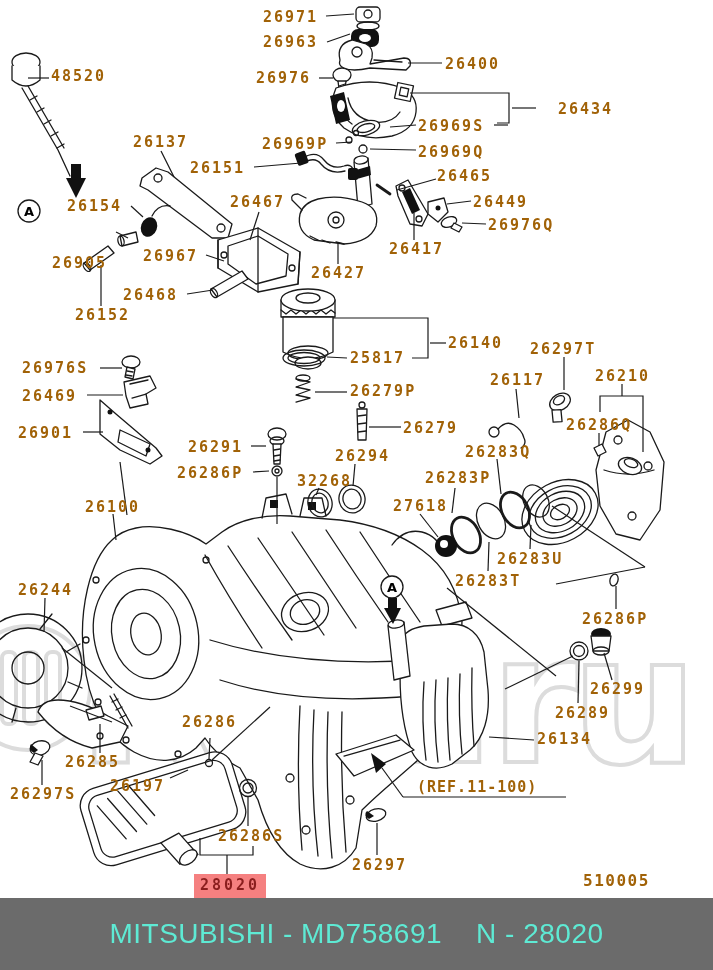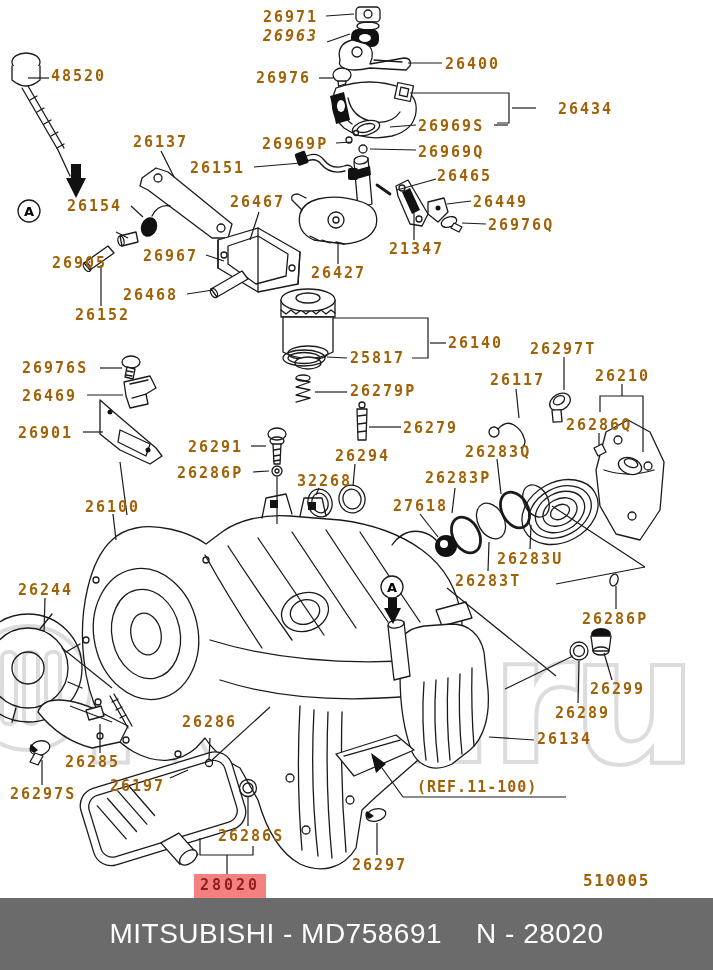--- a/index.html
+++ b/index.html
@@ -15,21 +15,21 @@
   
   .part-label{position:absolute;font:700 15px/1.1 "DejaVu Sans Mono",monospace;
               letter-spacing:2px;color:#a16207;white-space:nowrap;}
   .part-label.sheet{font-size:16px;letter-spacing:1.5px;}
   .part-label.ref{font-size:15px;letter-spacing:1px;}
   .part-label.highlight{background:#f58080;color:#8b1e1e;padding:3px 6px 4px;letter-spacing:3px;}
   .circled-a{font:700 13px "DejaVu Sans",sans-serif;}
   
   .footer{position:absolute;left:0;top:898px;width:713px;height:72px;background:#6b6b6b;
           display:flex;align-items:center;justify-content:center;gap:34px;}
-  .footer span{color:#ffffff;font:400 28px "Liberation Sans",sans-serif;letter-spacing:0.5px;}
+  .footer span{color:#5eead4;font:400 28px "Liberation Sans",sans-serif;letter-spacing:0.5px;}
 </style>
 </head>
 <body>
 
 <div class="canvas">
 
   <svg width="713" height="898">
     <circle class="wm" cx="28" cy="688" r="62"></circle>
     <rect class="wm" x="2" y="652" width="14" height="72" rx="6"></rect>
     <rect class="wm" x="24" y="652" width="14" height="72" rx="6"></rect>
@@ -456,36 +456,36 @@
       <polyline points="410,93 509,93 509,123 497,123" fill="none" stroke="#1a1a1a" stroke-width="1.2"></polyline>
       <polyline points="333,318 428,318 428,358 412,358" fill="none" stroke="#1a1a1a" stroke-width="1.2"></polyline>
       <polyline points="600,412 600,396 643,396 643,452" fill="none" stroke="#1a1a1a" stroke-width="1.2"></polyline>
       <polyline points="622,384 622,396" fill="none" stroke="#1a1a1a" stroke-width="1.2"></polyline>
       <polyline points="200,838 200,855 253,855 253,846" fill="none" stroke="#1a1a1a" stroke-width="1.2"></polyline>
       <polyline points="227,855 227,874" fill="none" stroke="#1a1a1a" stroke-width="1.2"></polyline>
     </svg>
 
   <div id="labels-layer">
       <div class="part-label" style="left: 263px; top: 9px;">26971</div>
-      <div class="part-label" style="left: 263px; top: 28px; font-style: italic;">26963</div>
+      <div class="part-label" style="left: 263px; top: 34px;">26963</div>
       <div class="part-label" style="left: 51px; top: 68px;">48520</div>
       <div class="part-label" style="left: 256px; top: 70px;">26976</div>
       <div class="part-label" style="left: 445px; top: 56px;">26400</div>
       <div class="part-label" style="left: 538px; top: 101px; margin-left: 20px;">26434</div>
       <div class="part-label" style="left: 418px; top: 118px;">26969S</div>
       <div class="part-label" style="left: 262px; top: 136px;">26969P</div>
       <div class="part-label" style="left: 418px; top: 144px;">26969Q</div>
       <div class="part-label" style="left: 133px; top: 134px; text-align: center;">26137</div>
       <div class="part-label" style="left: 190px; top: 160px;">26151</div>
       <div class="part-label" style="left: 67px; top: 198px;">26154</div>
       <div class="part-label" style="left: 52px; top: 225px; margin-top: 30px;">26905</div>
       <div class="part-label" style="left: 143px; top: 248px;">26967</div>
       <div class="part-label" style="left: 230px; top: 194px;">26467</div>
       <div class="part-label" style="left: 311px; top: 265px;">26427</div>
-      <div class="part-label" style="left: 389px; top: 241px;">21347</div>
+      <div class="part-label" style="left: 389px; top: 241px;">26417</div>
       <div class="part-label" style="left: 437px; top: 168px;">26465</div>
       <div class="part-label" style="left: 473px; top: 194px;">26449</div>
       <div class="part-label" style="left: 488px; top: 217px;">26976Q</div>
       <div class="part-label" style="left: 123px; top: 287px;">26468</div>
       <div class="part-label" style="left: 75px; top: 307px;">26152</div>
       <div class="part-label" style="left: 22px; top: 360px;">26976S</div>
       <div class="part-label" style="left: 22px; top: 388px;">26469</div>
       <div class="part-label" style="left: 18px; top: 425px;">26901</div>
       <div class="part-label" style="left: 188px; top: 439px;">26291</div>
       <div class="part-label" style="left: 177px; top: 465px;">26286P</div>

